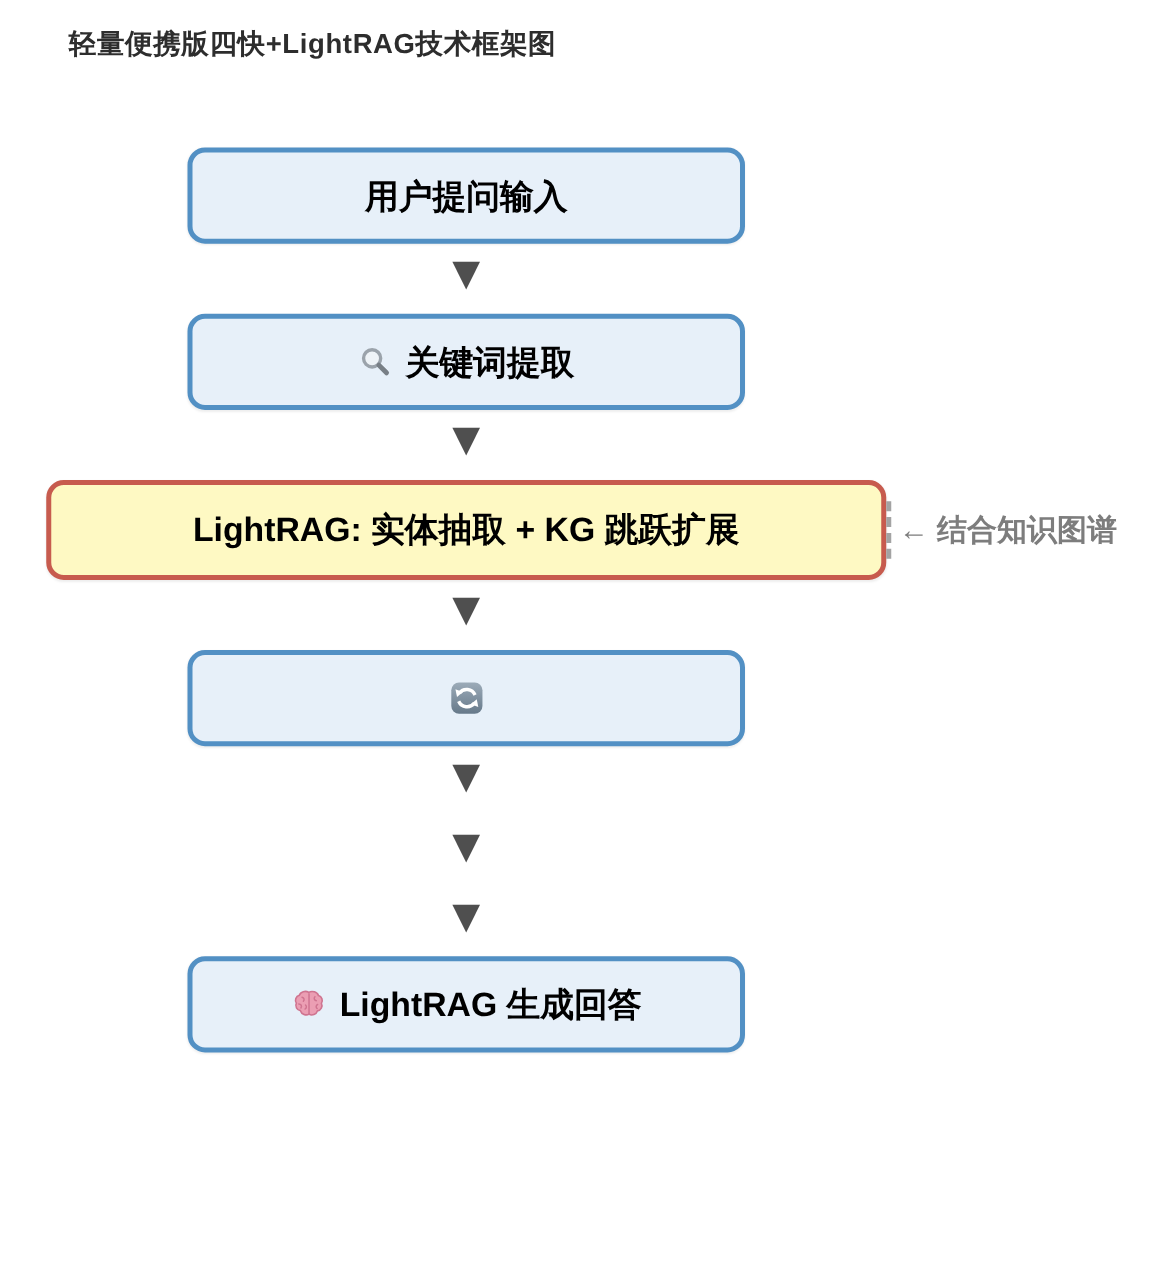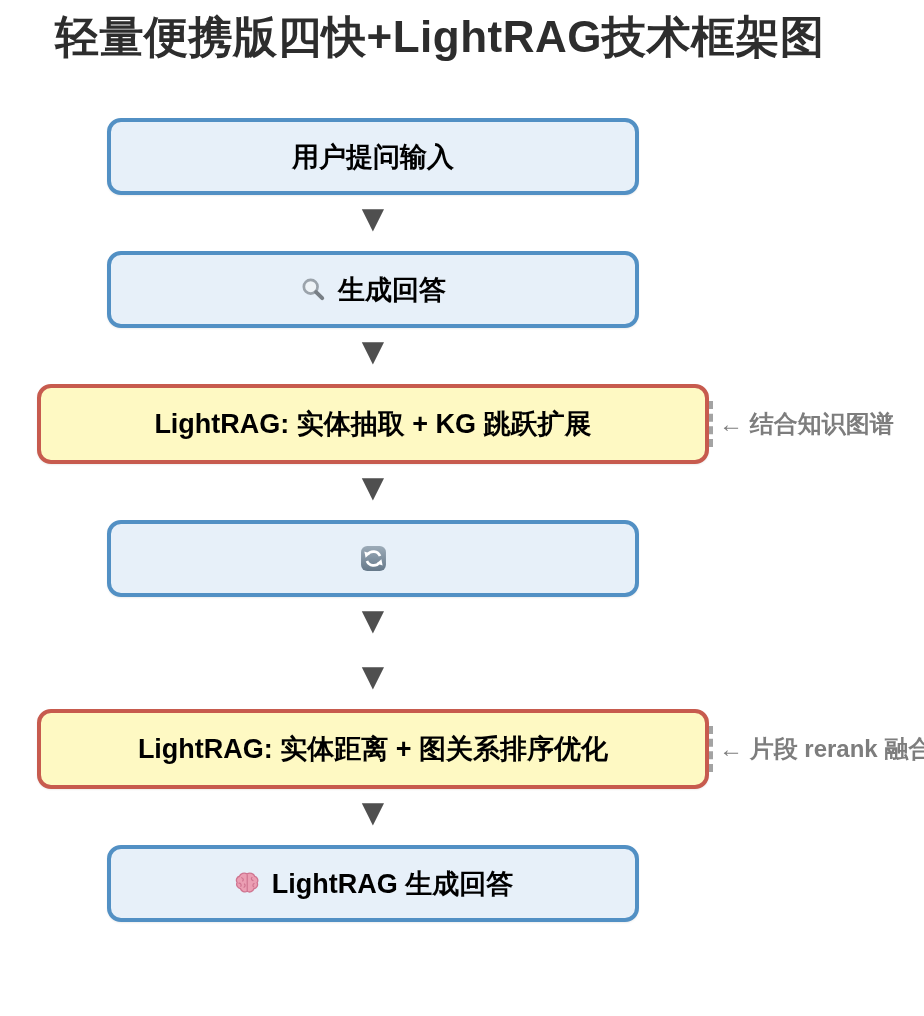--- a/index.html
+++ b/index.html
@@ -3,36 +3,36 @@
 <meta charset="utf-8">
 <style>
   * { margin:0; padding:0; box-sizing:border-box; }
   html,body { background:#ffffff; }
   body { font-family:"Liberation Sans","DejaVu Sans",sans-serif; }
   .canvas {
     position:relative; width:924px; height:1016px;
     background:#ffffff; overflow:hidden;
   }
   .title {
-    position:absolute; left:55px; top:8px;
-    font-size:44px; font-weight:800; color:#2d2d2d;
+    position:absolute; left:55px; top:20px;
+    font-size:22px; font-weight:800; color:#2d2d2d;
     letter-spacing:0.5px; white-space:nowrap;
   }
   .flow {
     position:absolute; left:37px; top:118px; width:672px;
     display:flex; flex-direction:column; align-items:center;
   }
   .box {
     display:flex; align-items:center; justify-content:center;
     gap:11px; border-radius:14px;
     font-weight:bold; color:#000000; white-space:nowrap;
     box-shadow:0 1px 2px rgba(0,0,0,0.07);
   }
   .box.blue {
-    width:532px; height:77px;
+    width:446px; height:77px;
     background:#e7f0f9; border:4px solid #5290c4;
     font-size:27px;
   }
   .box.red {
     position:relative;
     width:672px; height:80px;
     background:#fef9c3; border:4px solid #c75b4e;
     font-size:27px;
   }
   .step-arrow {
@@ -69,21 +69,21 @@
 
     <div class="step-arrow">▼</div>
 
     <div class="box blue">
       <span class="icon">
         <svg width="27" height="27" viewBox="0 0 26 26">
           <circle cx="10.3" cy="10.3" r="6.6" fill="#eef3f7" stroke="#9ba3ab" stroke-width="2.6"></circle>
           <line x1="15.5" y1="15.5" x2="21.4" y2="21.4" stroke="#787f86" stroke-width="3.8" stroke-linecap="round"></line>
         </svg>
       </span>
-      <span>生成回答</span>
+      <span>关键词提取</span>
     </div>
 
     <div class="step-arrow">▼</div>
 
     <div class="box red">
       <span>LightRAG: 实体抽取 + KG 跳跃扩展</span>
       <span class="connector"></span>
       <span class="annotation">← 结合知识图谱</span>
     </div>
 
@@ -105,25 +105,20 @@
           <polygon points="21.8,19.8 16.1,17.7 20.6,13.8" fill="#ffffff"></polygon>
         </svg>
       </span>
     </div>
 
     <div class="step-arrow">▼</div>
 
 
     <div class="step-arrow">▼</div>
 
-    <div class="box red">
-      <span>LightRAG: 实体距离 + 图关系排序优化</span>
-      <span class="connector"></span>
-      <span class="annotation">← 片段 rerank 融合</span>
-    </div>
 
     <div class="step-arrow">▼</div>
 
     <div class="box blue">
       <span class="icon">
         <svg width="28" height="26" viewBox="0 0 26 24">
           <path d="M13 2.6 C10.6 1.2 6.8 2.0 6.0 4.8 C3.4 5.4 2.4 8.6 3.8 10.6 C2.6 12.8 4.2 15.8 6.8 16.2 C7.6 18.8 11.0 20.2 13.2 18.8 C15.4 20.2 18.6 19.0 19.4 16.4 C22.0 16.0 23.6 13.0 22.4 10.8 C23.8 8.8 22.8 5.6 20.2 5.0 C19.4 2.2 15.4 1.2 13 2.6 Z" fill="#eb9eb3" stroke="#cf7490" stroke-width="1.2"></path>
           <path d="M13.2 3.2 L13.2 18.6" stroke="#cf7490" stroke-width="1.1" fill="none"></path>
           <path d="M8 6.2 C9.6 6.6 10.0 8.2 9.0 9.2 M5.6 11.2 C7.2 11.2 8.2 12.8 7.2 14.2 M17.6 5.8 C16.6 6.8 17.0 8.4 18.6 8.8 M19.6 11.6 C18.2 12.2 18.2 14.0 19.2 14.6 M10.6 12.0 C11.6 12.8 11.4 14.4 10.2 15.0" stroke="#cf7490" stroke-width="1.1" fill="none" stroke-linecap="round"></path>
         </svg>

